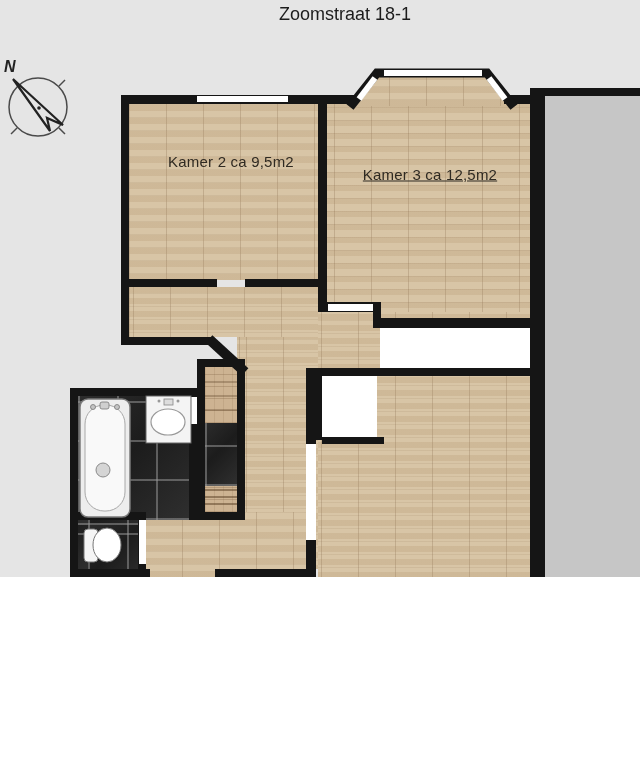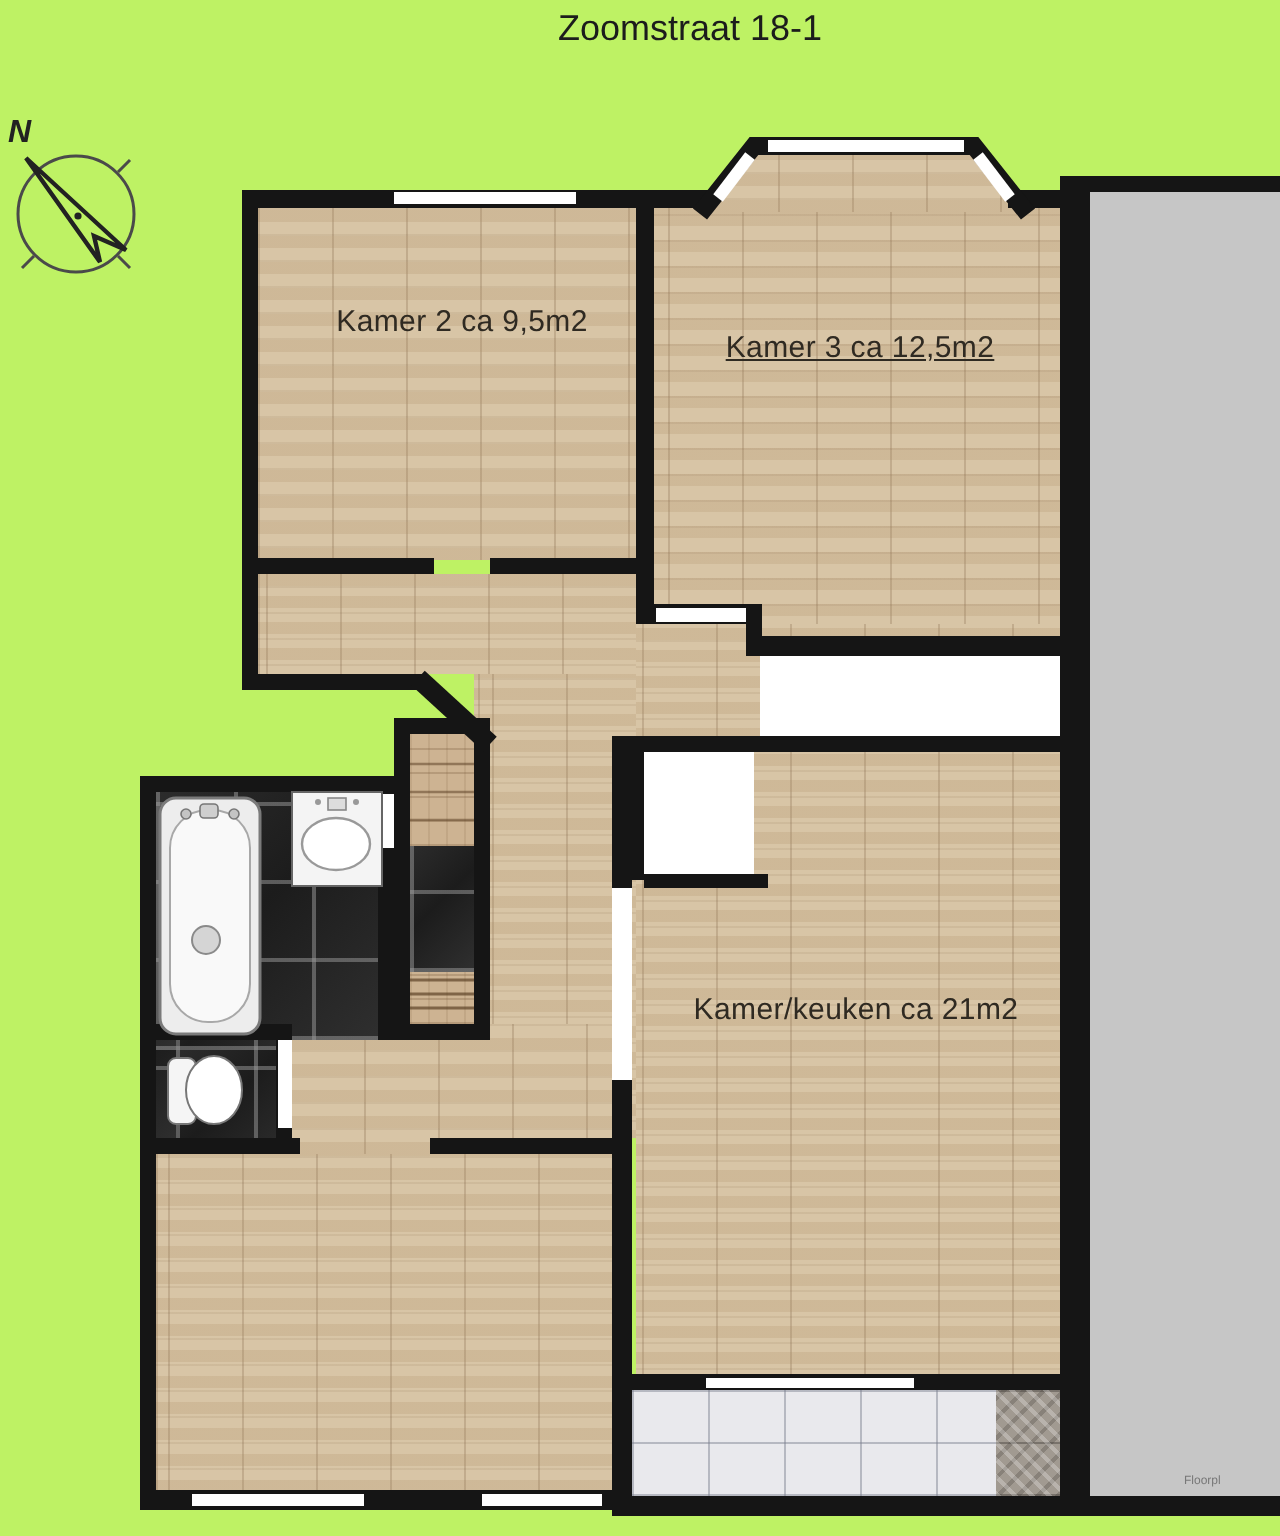--- a/index.html
+++ b/index.html
@@ -1,16 +1,16 @@
 <!DOCTYPE html>
 <html><head>
 <meta charset="utf-8">
 <style>
   html,body{margin:0;padding:0;background:#fff;}
-  #canvas{position:relative;width:640px;height:768px;background:#bef264;overflow:hidden;
+  #canvas{position:relative;width:640px;height:577px;background:#e5e5e5;overflow:hidden;
           font-family:"Liberation Sans",sans-serif;}
   .w{position:absolute;background:#151515;}
   .wood{position:absolute;background-color:#d8c5a6;
     background-image:
       repeating-linear-gradient(180deg, rgba(121,91,58,0.10) 0 1px, transparent 1px 13px),
       repeating-linear-gradient(0deg, rgba(167,134,94,0.20) 0 6px, transparent 6px 13px),
       repeating-linear-gradient(90deg, rgba(110,80,50,0.22) 0 1px, transparent 1px 37px);}
   .woodv{position:absolute;background-color:#cdb392;
     background-image:
       repeating-linear-gradient(90deg, rgba(121,91,58,0.14) 0 1px, transparent 1px 9px),
@@ -177,16 +177,15 @@
     <g stroke="rgba(85,58,30,0.5)" stroke-width="1.2">
       <line x1="205" y1="382" x2="237" y2="382"></line>
       <line x1="205" y1="396" x2="237" y2="396"></line>
       <line x1="205" y1="410" x2="237" y2="410"></line>
     </g>
   </svg>
 
   <div id="north-letter">N</div>
   <div class="label" style="left:231px;top:161px;">Kamer 2 ca 9,5m2</div>
   <div class="label" style="left:430px;top:174px;text-decoration:underline;">Kamer 3 ca 12,5m2</div>
-  <div class="label" style="left:428px;top:505px;">Kamer/keuken ca 21m2</div>
   <div id="watermark">Floorpl</div>
 
 </div>
 
 </body></html>

